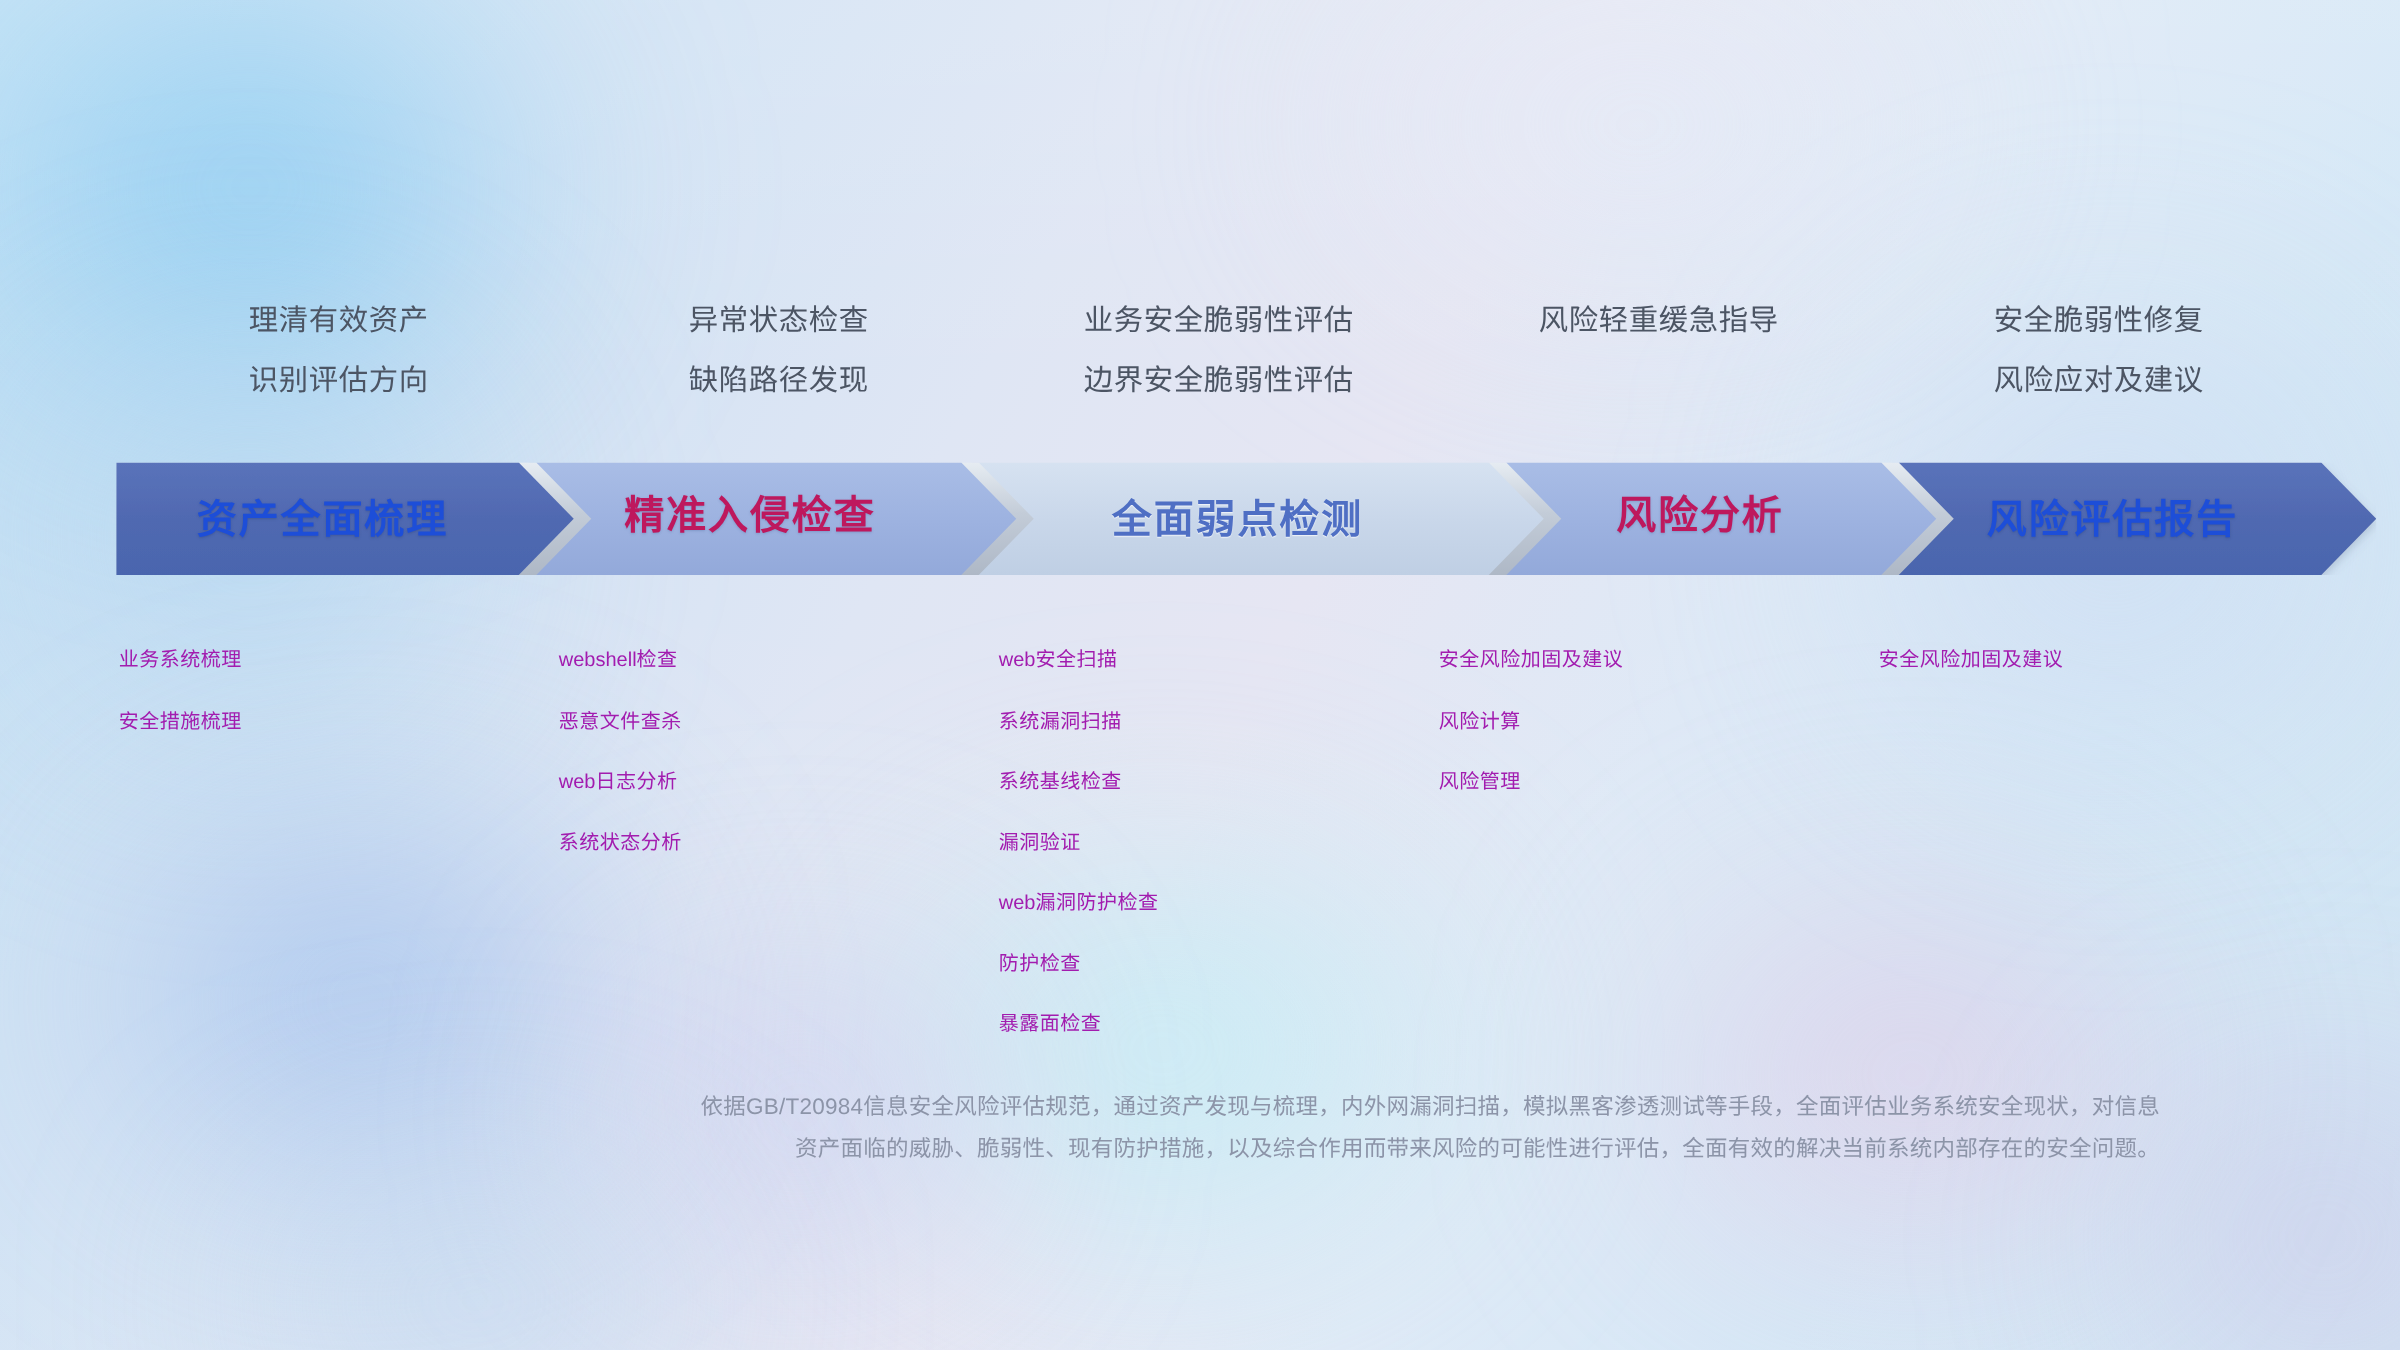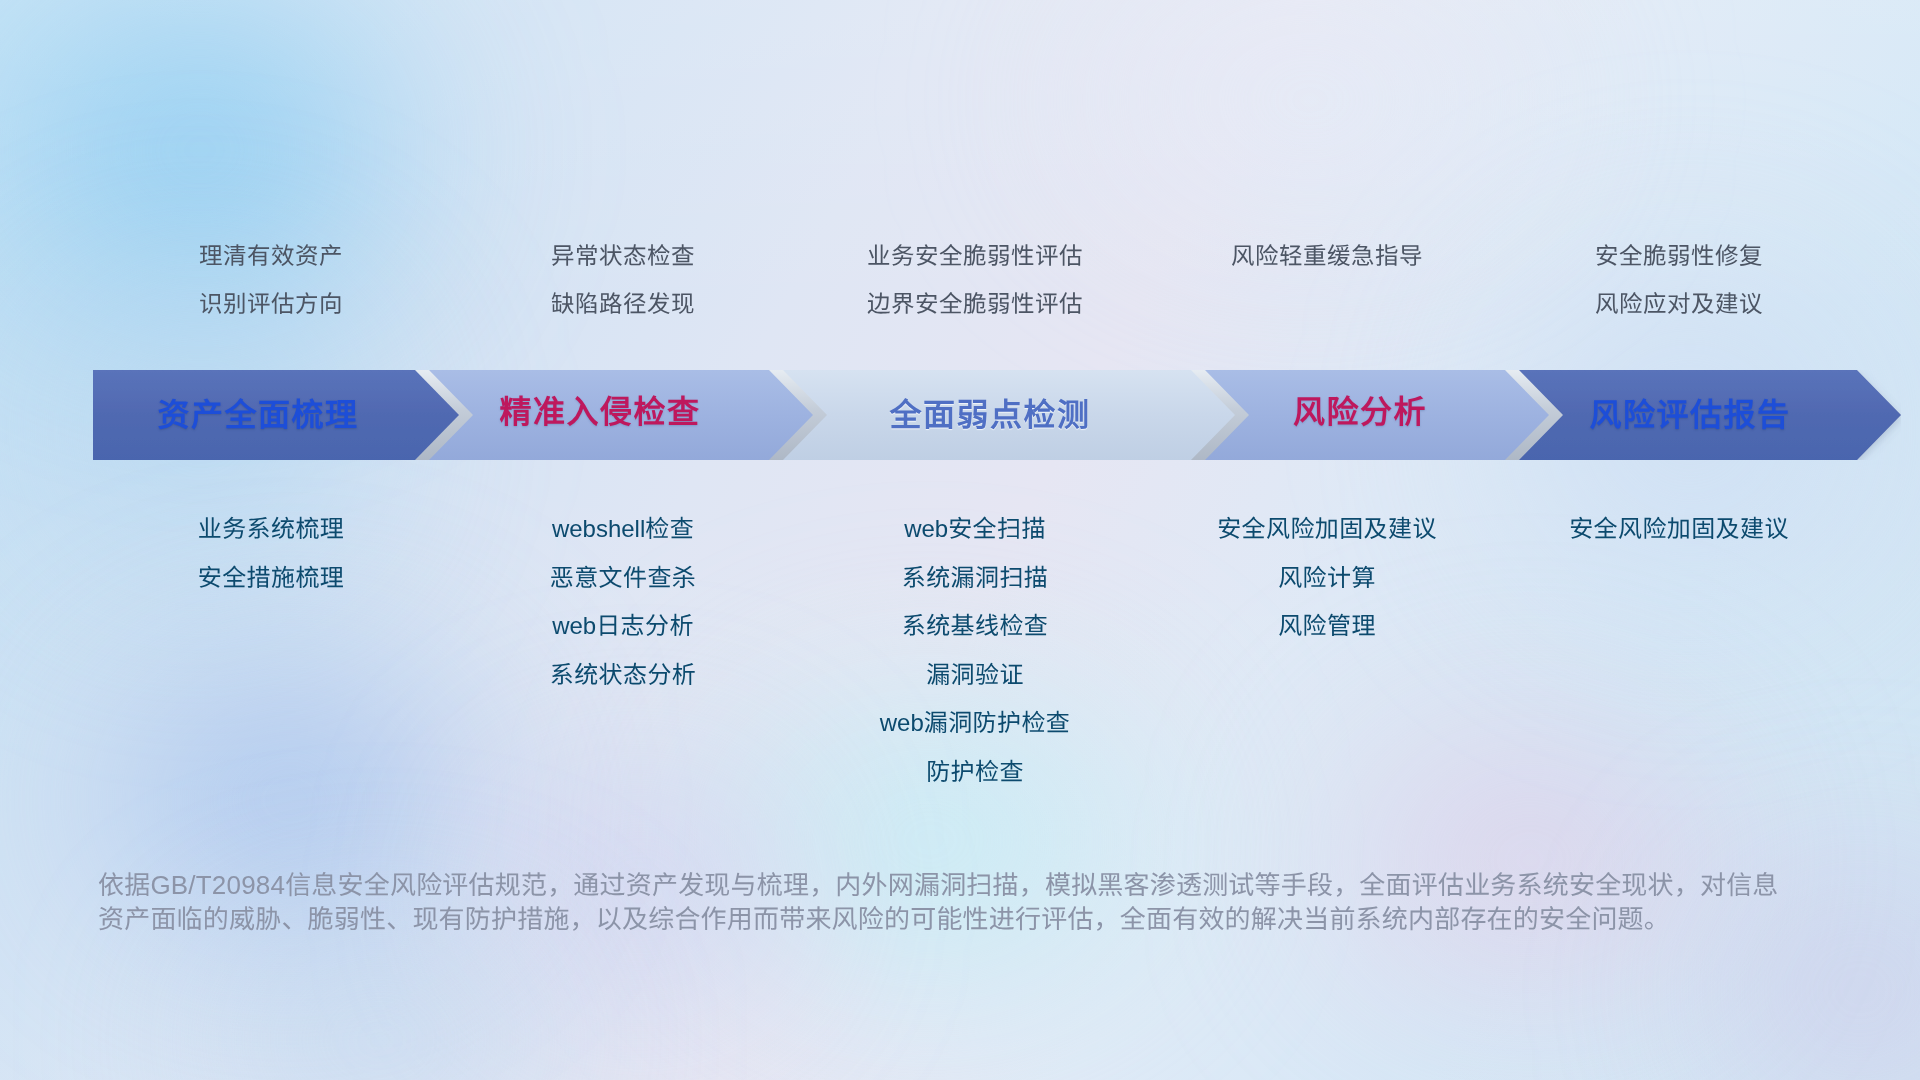--- a/index.html
+++ b/index.html
@@ -162,43 +162,44 @@
     text-shadow: 0 1px 1px rgba(255,255,255,0.75);
     text-align: center;
   }
 
   
   #bottom-captions {
     top: 505px;
     align-items: start;
   }
   .bot-col {
-    text-align: center;
-    color: #0c4a6e;
-    font-size: 24px;
+    text-align: left;
+    color: #a21caf;
+    font-size: 16px;
     line-height: 48.5px;
     letter-spacing: 0.4px;
     font-weight: 400;
   }
   .bot-col .line { white-space: nowrap; }
   .bot-col .line b {
     font-weight: 400;
     letter-spacing: 0;
   }
 
   
   #footer-note {
     position: absolute;
     left: 98px;
     top: 868px;
     width: 1630px;
     color: #8c94a8;
-    font-size: 26px;
+    font-size: 18px;
     line-height: 34px;
     letter-spacing: 0.2px;
+    text-align: right;
   }
   #footer-note .fline { display: block; white-space: nowrap; }
 </style>
 </head>
 <body>
 
 <div id="stage">
   <div class="bg-base"></div>
   <div class="blob b1"></div>
   <div class="blob b2"></div>
@@ -303,20 +304,21 @@
         <div class="line"><b>web</b><span>日志分析</span></div>
         <div class="line"><span>系统状态分析</span></div>
       </div>
     <div class="bot-col" id="bot-col-2">
         <div class="line"><b>web</b><span>安全扫描</span></div>
         <div class="line"><span>系统漏洞扫描</span></div>
         <div class="line"><span>系统基线检查</span></div>
         <div class="line"><span>漏洞验证</span></div>
         <div class="line"><b>web</b><span>漏洞防护检查</span></div>
         <div class="line"><span>防护检查</span></div>
+        <div class="line"><span>暴露面检查</span></div>
       </div>
     <div class="bot-col" id="bot-col-3">
         <div class="line"><span>安全风险加固及建议</span></div>
         <div class="line"><span>风险计算</span></div>
         <div class="line"><span>风险管理</span></div>
       </div>
     <div class="bot-col" id="bot-col-4">
         <div class="line"><span>安全风险加固及建议</span></div>
       </div>
   </div>

